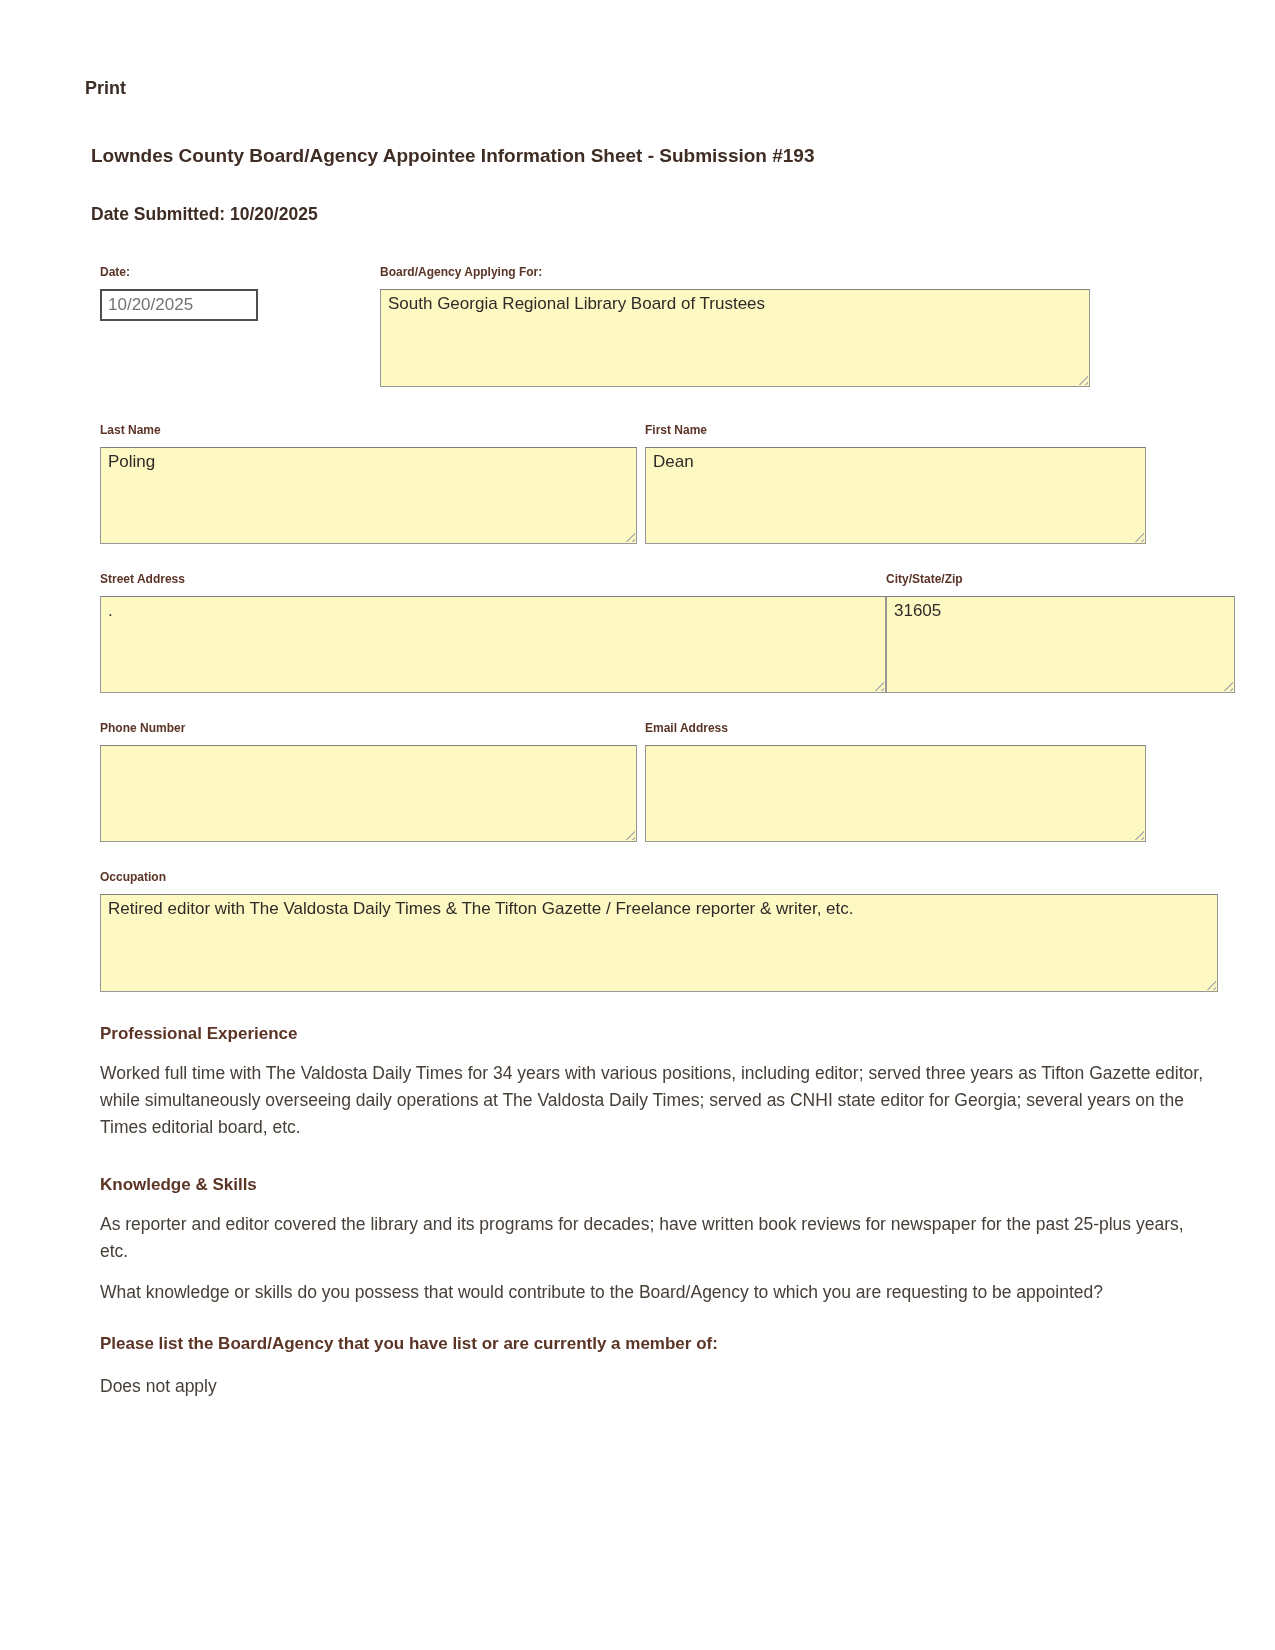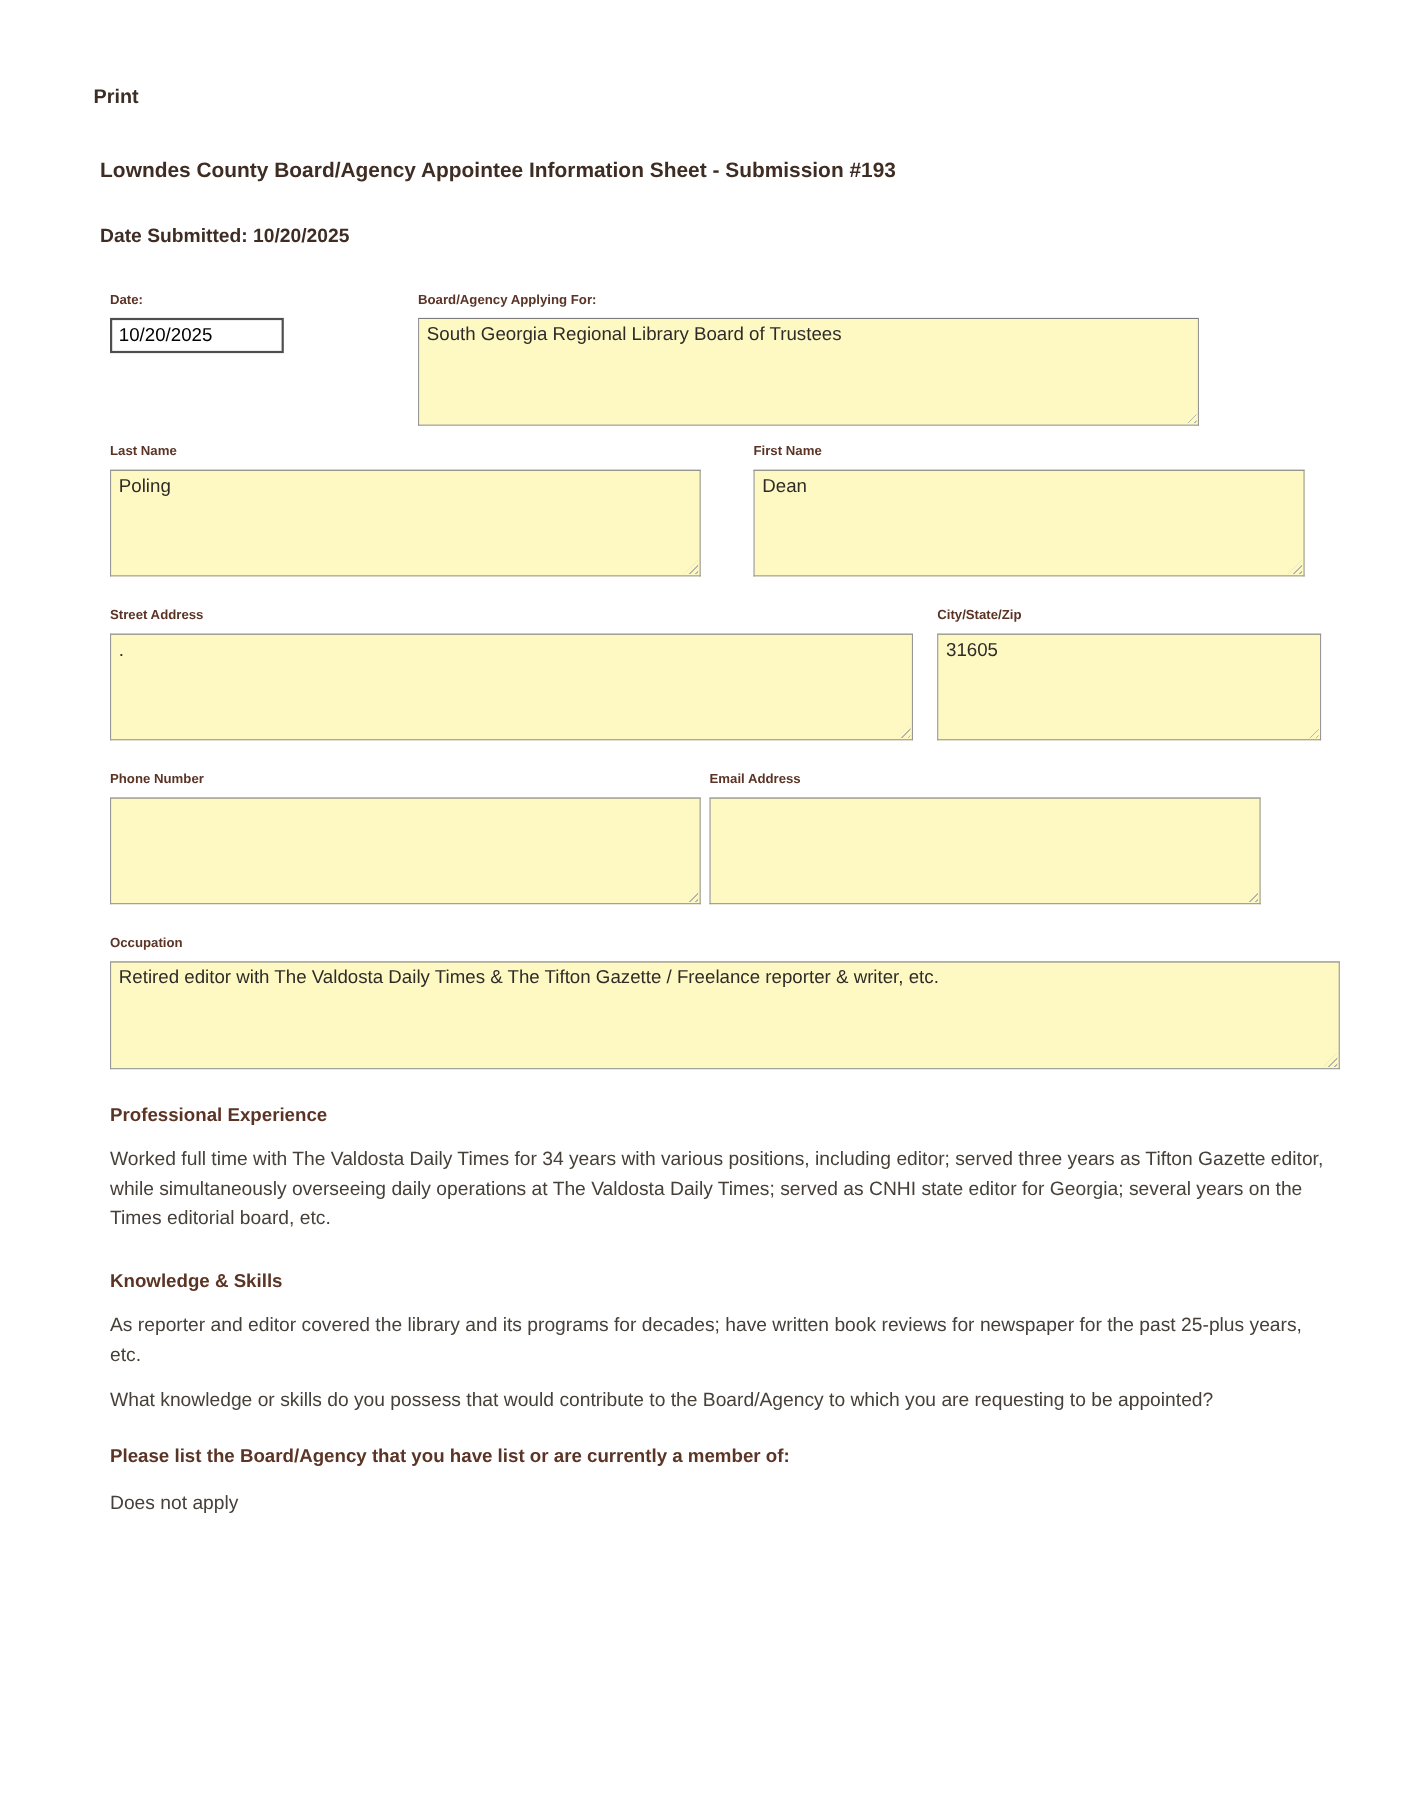--- a/index.html
+++ b/index.html
@@ -37,44 +37,44 @@
   .form-area { margin-left: 15px; }
   .field-label {
     display: block;
     font-size: 12px;
     font-weight: bold;
     color: #5b3426;
     margin-bottom: 10px;
   }
   .row { display: flex; }
   .row-date      { margin-top: 40px; }
-  .row-names     { margin-top: 16px; gap: 40px; }
+  .row-names     { margin-top: 36px; }
   .row-address   { margin-top: 28px; }
   .row-contact   { margin-top: 28px; }
   .row-occupation{ margin-top: 28px; }
 
   .col-date  { width: 280px; flex: 0 0 auto; }
   .col-board { flex: 0 0 auto; width: 710px; }
 
   .col-half-l { width: 537px; flex: 0 0 auto; margin-right: 8px; }
   .col-half-r { width: 501px; flex: 0 0 auto; }
 
-  .col-street { width: 730px; flex: 0 0 auto; margin-right: 22px; }
+  .col-street { width: 786px; flex: 0 0 auto; margin-right: 0; }
   .col-city   { width: 349px; flex: 0 0 auto; }
 
   .col-full { width: 1118px; }
 
   input.text-input {
     width: 158px;
     height: 32px;
     border: 2px solid #4e4e4e;
     background: #ffffff;
     font-family: "Liberation Sans", "DejaVu Sans", sans-serif;
     font-size: 17px;
-    color: #000000;
+    color: #737373;
     padding: 2px 6px;
     border-radius: 0;
     outline: none;
   }
   .ta-wrap { position: relative; width: 100%; }
   textarea.ta {
     display: block;
     width: 100%;
     height: 98px;
     border: 1px solid #979797;

